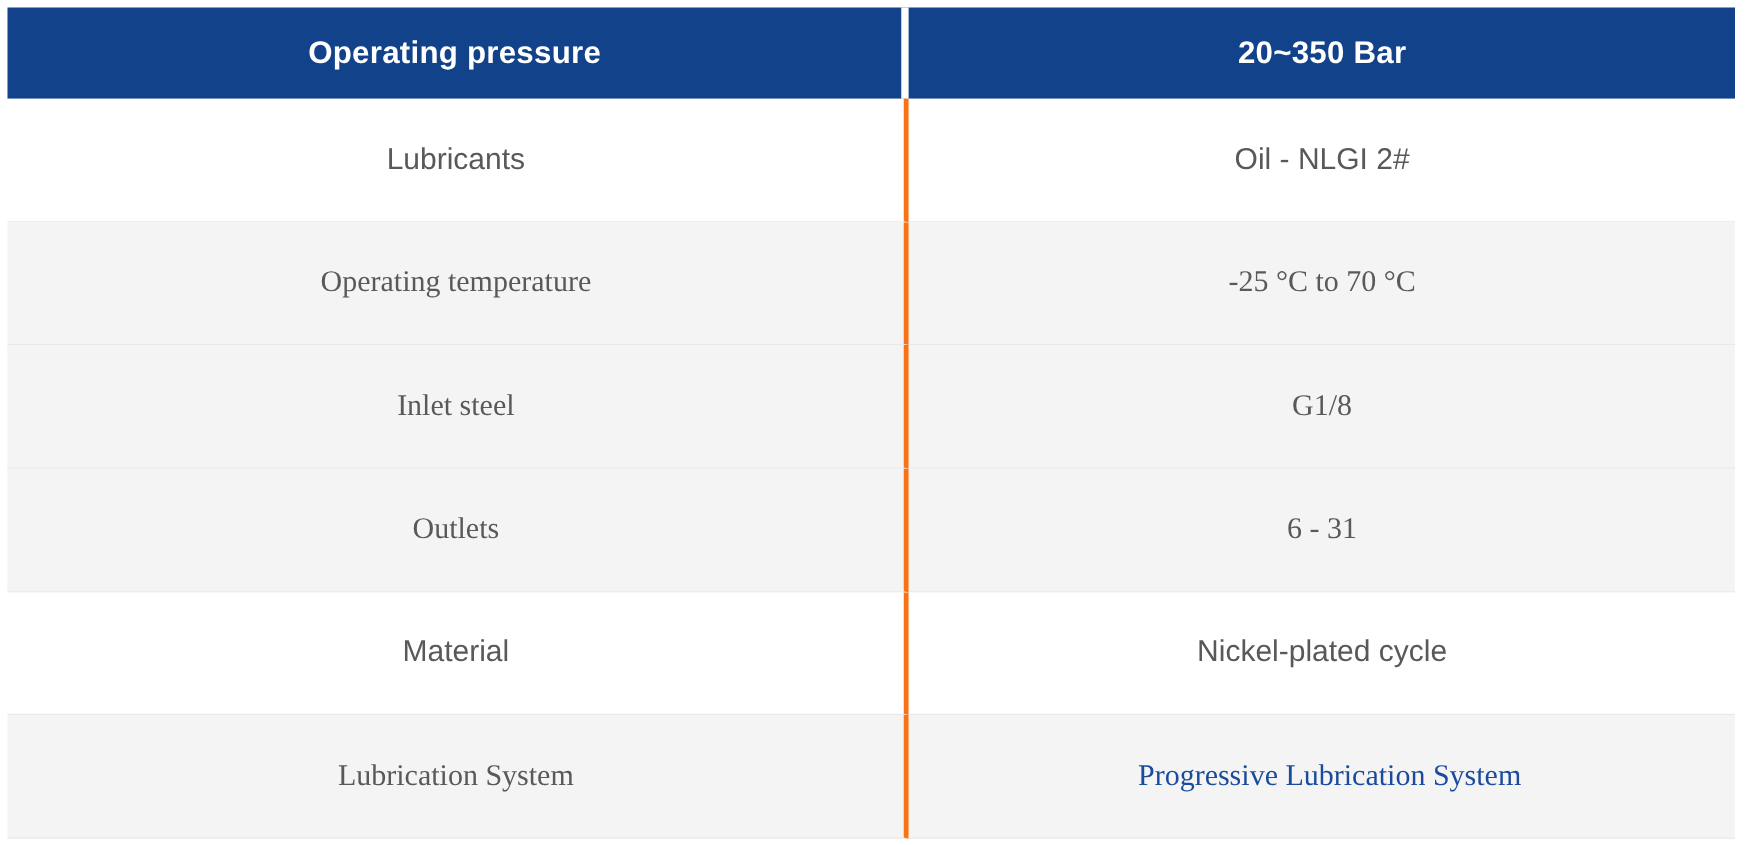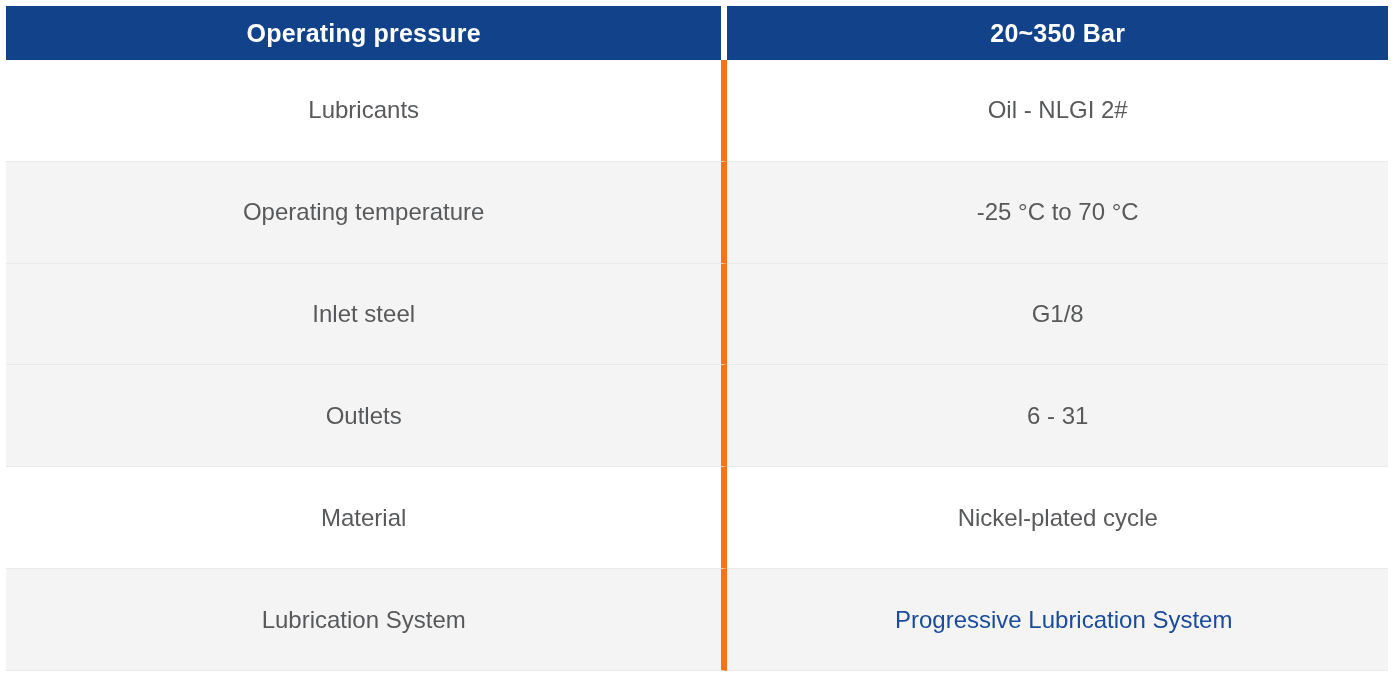--- a/index.html
+++ b/index.html
@@ -29,47 +29,48 @@
   }
   table.spec-table col.col-label { width: 52.2%; }
   table.spec-table col.col-value { width: 47.8%; }
 
   thead th {
     background: #124289;
     color: #ffffff;
     font-size: 25px;
     font-weight: bold;
     text-align: center;
-    height: 54px;
+    height: 73px;
     padding: 0 10px;
     letter-spacing: 0.2px;
     border: none;
   }
   thead th.th-label {
     border-right: 6px solid #ffffff;
   }
 
   tbody td {
     text-align: center;
     font-size: 24px;
     color: #58595b;
     height: 73px;
     padding: 0 12px;
     border-bottom: 1px solid #e9e9e9;
     vertical-align: middle;
     font-weight: normal;
   }
   tbody td.cell-label {
-    border-right: 6px solid #f97316;
+    border-right: 4px solid #f97316;
   }
   tbody tr.row-odd td {
     background: #ffffff;
   }
   tbody tr.row-even td {
     background: #f4f4f4;
+    font-family: Liberation Serif, serif;
   }
   tbody tr:last-child td {
     border-bottom: 1px solid #e9e9e9;
   }
   .link-value {
     color: #1a4b9c;
     text-decoration: none;
     font-size: 24px;
     margin-left: 12px;
   }

